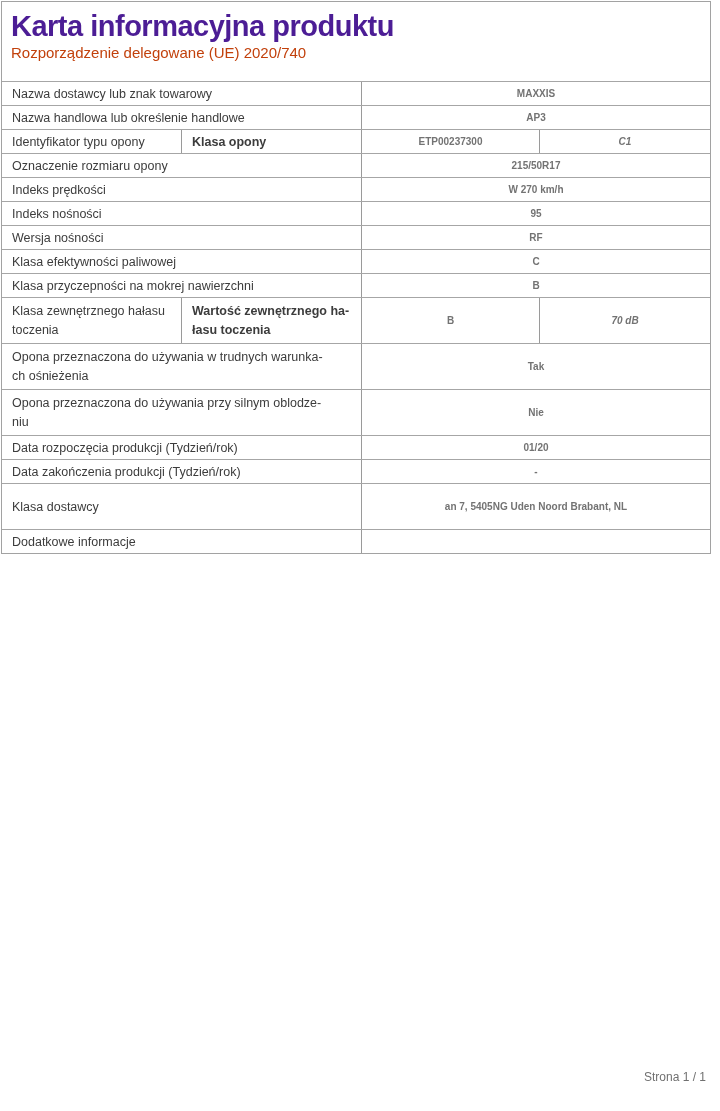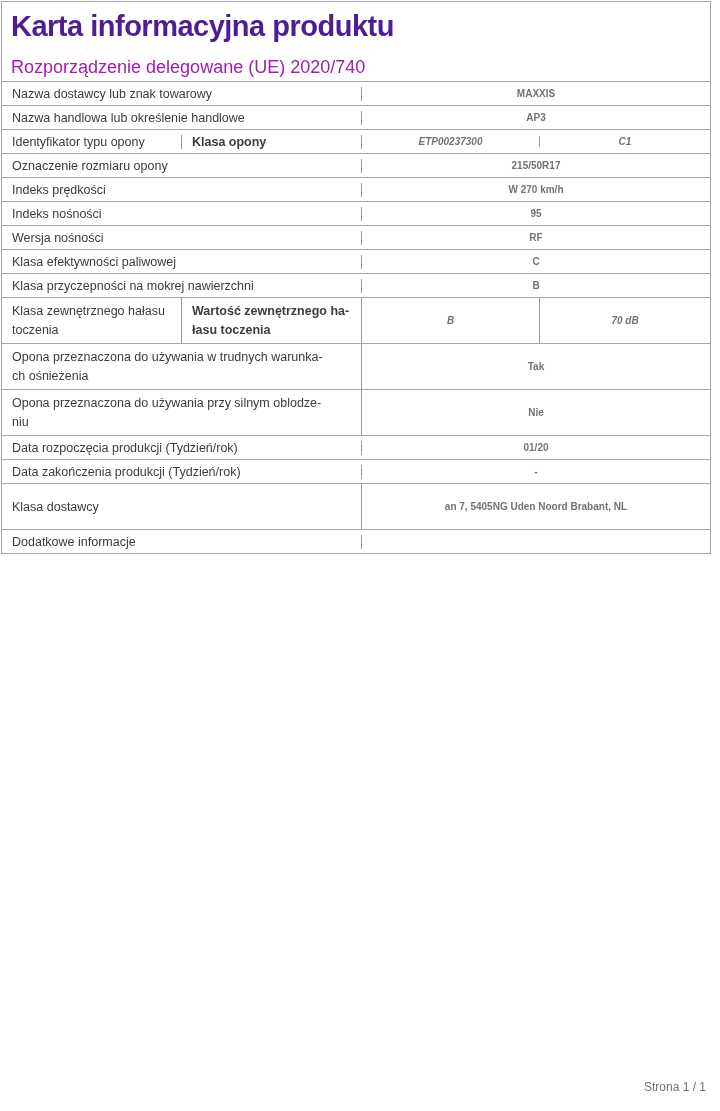--- a/index.html
+++ b/index.html
@@ -26,31 +26,31 @@
     box-sizing: border-box;
   }
   .title {
     font-size: 29px;
     font-weight: bold;
     color: #4c1d95;
     line-height: 35px;
     letter-spacing: -0.5px;
   }
   .subtitle {
-    margin-top: 15px;
-    font-size: 18px;
-    color: #a21caf;
+    margin-top: 1px;
+    font-size: 15px;
+    color: #c2410c;
     line-height: 16px;
   }
   .row {
     display: flex;
     border-top: 1px solid #a6a6a6;
     box-sizing: border-box;
   }
-  .r-s { height: 24px; align-items: center; }
+  .r-s { height: 24px; }
   .r-d { height: 46px; }
   .cl {
     width: 360px;
     border-right: 1px solid #9a9a9a;
     box-sizing: border-box;
     display: flex;
     flex-direction: column;
     justify-content: center;
     align-items: flex-start;
     padding-left: 10px;
@@ -65,26 +65,26 @@
     justify-content: center;
     align-items: center;
     font-size: 10px;
     font-weight: bold;
     color: #737373;
     box-sizing: border-box;
   }
   .cv span { display: block; line-height: 18px; white-space: nowrap; }
   .w1 { width: 180px; }
   .w2 { width: 180px; font-weight: bold; }
-  .w3 { flex: none; width: 178px; border-right: 1px solid #9a9a9a; font-style: italic; }
+  .w3 { flex: none; width: 178px; border-right: 1px solid #9a9a9a; }
   .w4 { flex: 1; font-style: italic; }
   .footer {
     position: absolute;
     right: 14px;
-    bottom: 17px;
+    bottom: 27px;
     font-size: 12px;
     color: #707070;
   }
 </style>
 </head>
 <body>
 
 <div class="sheet">
 
   <div class="hdr">

